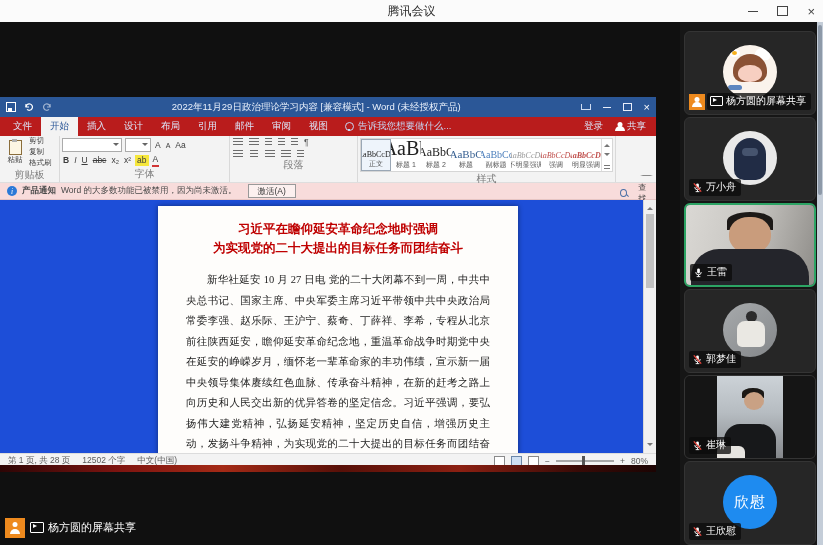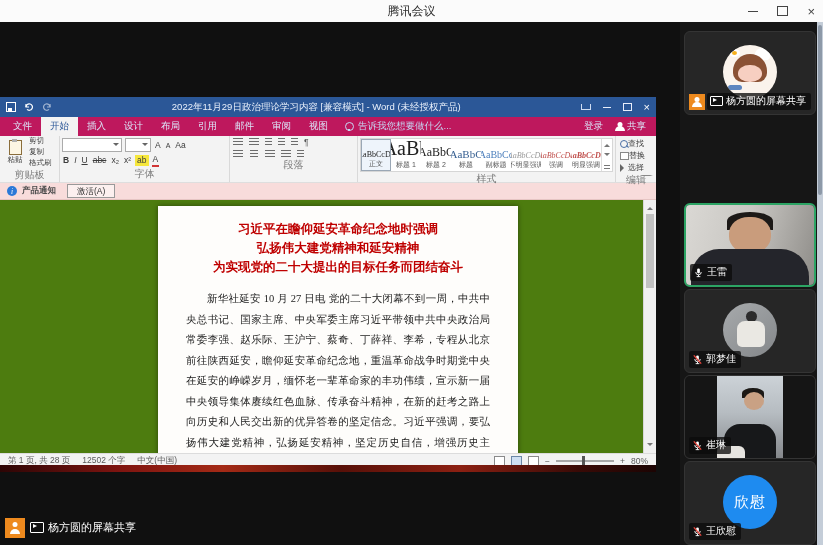--- a/index.html
+++ b/index.html
@@ -26,21 +26,21 @@
   .qat-save{width:8px;height:8px;border:1px solid #fff;position:relative;}
   .qat-save::after{content:"";position:absolute;left:1px;bottom:0;width:4px;height:3px;background:#fff;}
   .qat-arrow svg{display:block;}
   .word-title{flex:1;text-align:center;font-size:9.5px;color:#e9f0fb;white-space:nowrap;overflow:hidden;}
   .word-controls{display:flex;gap:12px;align-items:center;}
   .wctl-ribbon{width:8px;height:5px;border:1px solid #cfdcf2;border-top:none;}
   .wctl-min{width:8px;height:1px;background:#e8eefb;}
   .wctl-max{width:7px;height:6px;border:1px solid #e8eefb;}
   .wctl-close{font-size:11px;color:#fff;line-height:1;}
 
-  .word-tabs{height:19px;background:#be185d;display:flex;align-items:flex-end;color:#dce7fa;font-size:9.5px;padding-left:4px;}
+  .word-tabs{height:19px;background:#b91c1c;display:flex;align-items:flex-end;color:#dce7fa;font-size:9.5px;padding-left:4px;}
   .tab{padding:3px 9px 3px;}
   .tab.selected{background:#f3f3f3;color:#2b5797;}
   .tellme{display:flex;align-items:center;gap:4px;color:#c6d8f5;padding:3px 8px;}
   .bulb{width:7px;height:7px;border:1px solid #c6d8f5;border-radius:50%;position:relative;}
   .bulb::after{content:"";position:absolute;left:2px;top:6px;width:2px;height:2px;background:#c6d8f5;}
   .tabs-right{margin-left:auto;display:flex;align-items:center;gap:12px;padding:3px 10px;}
   .share-person{display:flex;align-items:center;gap:3px;}
 
   
   .ribbon{height:46px;background:#f3f3f3;border-bottom:1px solid #dedede;display:flex;}
@@ -91,37 +91,37 @@
   .sprev.p6{font-size:8px;font-style:italic;color:#c0504d;}
   .sprev.p7{font-size:8px;font-style:italic;font-weight:bold;color:#c0504d;}
   .sname{font-size:7px;color:#555;white-space:nowrap;}
   .gscroll{width:10px;border-left:1px solid #ddd;display:flex;flex-direction:column;justify-content:space-between;align-items:center;padding:2px 0;}
   .tri-up{border:3px solid transparent;border-bottom-color:#777;}
   .tri-dn{border:3px solid transparent;border-top-color:#777;}
   .gmore{width:6px;height:2px;border-top:1px solid #777;border-bottom:1px solid #777;}
 
   .g-edit{flex:1;padding:2px 4px 0;border-right:none;position:relative;}
   .edit-rows{display:flex;flex-direction:column;gap:1px;font-size:8px;color:#3b3b3b;}
-  .edit-item{display:flex;align-items:center;gap:0;}
+  .edit-item{display:flex;align-items:center;gap:11px;margin-top:44px;}
   .mag{width:6px;height:6px;border:1px solid #4a6fa5;border-radius:50%;position:relative;}
   .mag::after{content:"";position:absolute;left:5px;top:5px;width:3px;height:1px;background:#4a6fa5;transform:rotate(45deg);}
   .rep{width:7px;height:6px;border:1px solid #888;background:#fff;}
   .sel-arrow{width:0;height:0;border:4px solid transparent;border-left-color:#666;}
   .ribbon-collapse{position:absolute;right:3px;bottom:2px;width:7px;height:4px;border-top:1px solid #888;border-left:3px solid transparent;border-right:3px solid transparent;}
 
   
   .notice{height:16px;background:#f8dcdb;display:flex;align-items:center;gap:5px;padding:0 7px;
           font-size:8.5px;color:#4a4a4a;border-bottom:1px solid #e6c5c3;}
   .info-dot{width:10px;height:10px;border-radius:50%;background:#2b79d7;color:#fff;font-size:7.5px;
             display:flex;align-items:center;justify-content:center;font-style:italic;font-family:"Liberation Serif",serif;}
   .notice-label{font-weight:bold;text-align:right;}
   .notice-action{border:1px solid #999;background:#fcf0ef;padding:0 9px;height:12px;line-height:12px;margin-left:6px;color:#333;}
 
   
-  .docarea{position:relative;height:253px;background:#4d7c0f;overflow:hidden;}
+  .docarea{position:relative;height:253px;background:#1d4ed8;overflow:hidden;}
   .page{position:absolute;left:158px;top:6px;width:360px;bottom:-4px;background:#fefdfb;
         box-shadow:0 0 5px rgba(0,0,0,.45);padding:14px 28px 0;box-sizing:border-box;
         font-family:"Liberation Serif","DejaVu Serif",serif;}
   .doc-title{color:#bf0000;font-weight:bold;font-size:12.5px;text-align:center;line-height:19px;}
   .doc-body{margin-top:12px;font-size:10.5px;line-height:20.5px;text-align:justify;color:#1d1d1d;text-indent:2em;}
   .doc-scroll{position:absolute;right:0;top:0;bottom:0;width:12px;background:#f1f1f1;border-left:1px solid #d8d8d8;}
   .doc-thumb{position:absolute;left:2px;right:2px;top:14px;height:74px;background:#c2c2c2;}
   .doc-scroll .tri-up{position:absolute;left:3px;top:4px;}
   .doc-scroll .tri-dn{position:absolute;left:3px;bottom:4px;}
 
@@ -392,27 +392,27 @@
             </div>
           </div>
           <div class="rgroup-label">编辑</div>
           <div class="ribbon-collapse"></div>
         </div>
       </div>
 
       <div class="notice">
         <div class="info-dot">i</div>
         <span class="notice-label">产品通知</span>
+        <span>Word 的大多数功能已被禁用，因为尚未激活。</span>
         <span class="notice-action">激活(A)</span>
       </div>
 
       <div class="docarea">
         <div class="page">
           <div class="doc-title">习近平在瞻仰延安革命纪念地时强调</div>
-          <div class="doc-title">弘扬伟大建党精神和延安精神</div>
           <div class="doc-title">为实现党的二十大提出的目标任务而团结奋斗</div>
           <div class="doc-body">新华社延安 10 月 27 日电 党的二十大闭幕不到一周，中共中央总书记、国家主席、中央军委主席习近平带领中共中央政治局常委李强、赵乐际、王沪宁、蔡奇、丁薛祥、李希，专程从北京前往陕西延安，瞻仰延安革命纪念地，重温革命战争时期党中央在延安的峥嵘岁月，缅怀老一辈革命家的丰功伟绩，宣示新一届中央领导集体赓续红色血脉、传承奋斗精神，在新的赶考之路上向历史和人民交出新的优异答卷的坚定信念。习近平强调，要弘扬伟大建党精神，弘扬延安精神，坚定历史自信，增强历史主动，发扬斗争精神，为实现党的二十大提出的目标任务而团结奋斗。</div>
         </div>
         <div class="doc-scroll">
           <div class="tri-up"></div>
           <div class="doc-thumb"></div>
           <div class="tri-dn"></div>
         </div>
       </div>
 
@@ -461,20 +461,38 @@
         <div class="orange-badge">
           <div class="person"></div>
         </div>
         <div class="chip">
           <span class="screen-ico"></span>
           <span>杨方圆的屏幕共享</span>
         </div>
       </div>
     </div>
 
+    <div class="tile" style="top:95px;">
+      <div class="avatar av-hood">
+        <div class="hood-body"></div>
+          <div class="hood-face"></div>
+      </div>
+      <div class="tag">
+        <div class="chip">
+          <svg class="mic" width="11" height="11" viewBox="0 0 24 24">
+            <rect x="9" y="3" width="6" height="11" rx="3" fill="#fff"></rect>
+            <path d="M6 11a6 6 0 0 0 12 0" stroke="#fff" stroke-width="2" fill="none"></path>
+            <line x1="12" y1="17" x2="12" y2="21" stroke="#fff" stroke-width="2"></line>
+            <line x1="8" y1="21" x2="16" y2="21" stroke="#fff" stroke-width="2"></line>
+            <line x1="4" y1="3" x2="20" y2="21" stroke="#e8453c" stroke-width="3"></line>
+          </svg>
+          <span>万小舟</span>
+        </div>
+      </div>
+    </div>
 
     <div class="tile active" style="top:181px;">
       <div class="v3-bg">
         <div class="v3-hair"></div>
           <div class="v3-head"></div>
           <div class="v3-body"></div>
       </div>
       <div class="tag">
         <div class="chip">
           <svg class="mic" width="11" height="11" viewBox="0 0 24 24">

